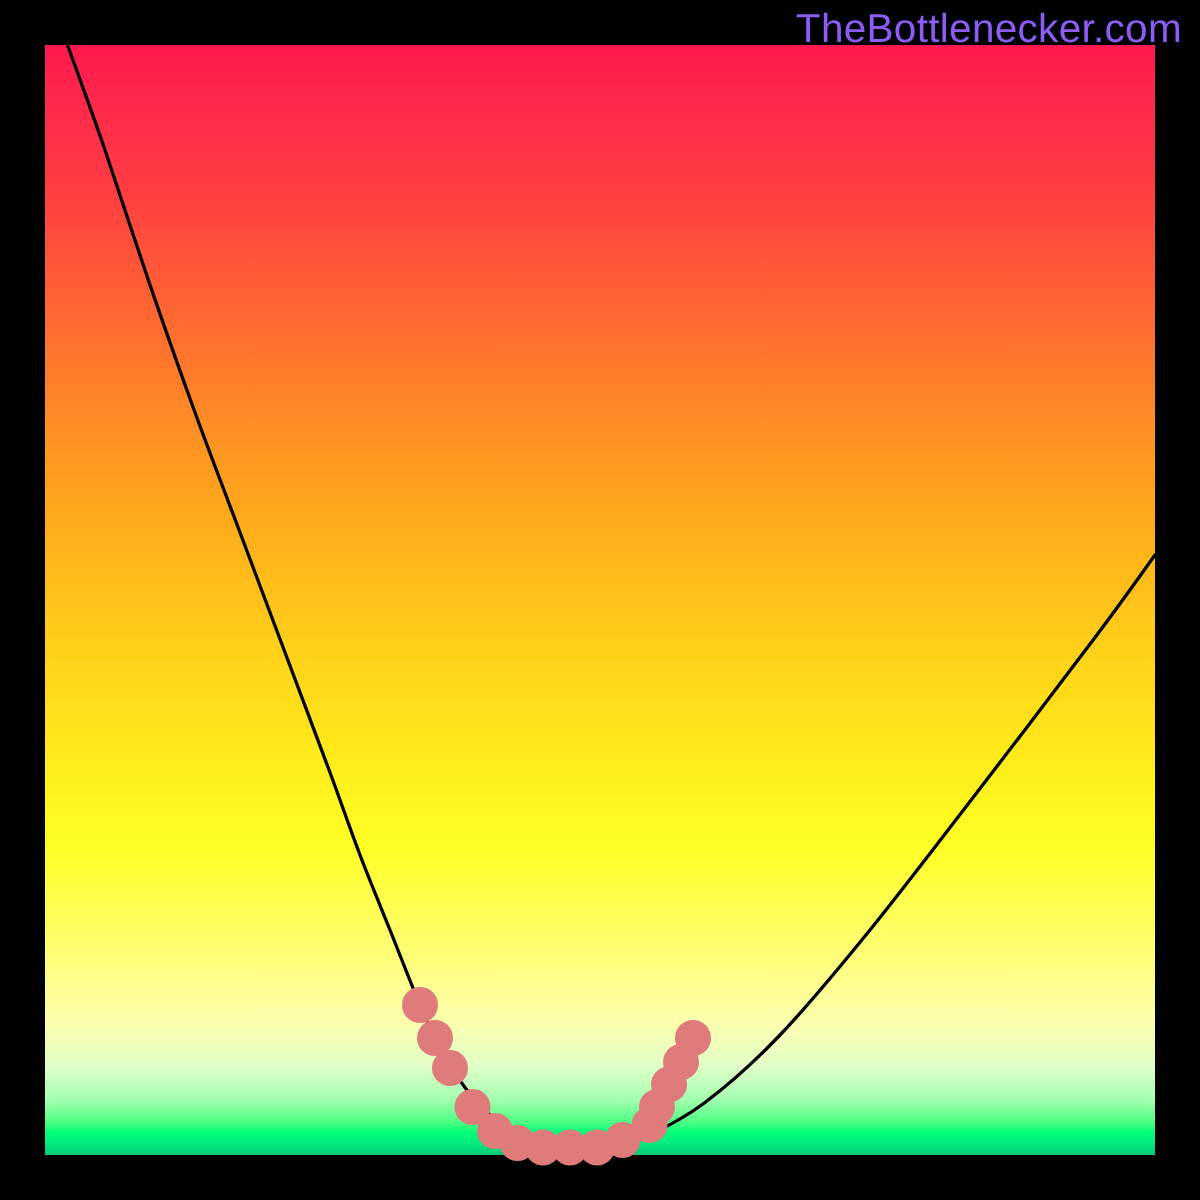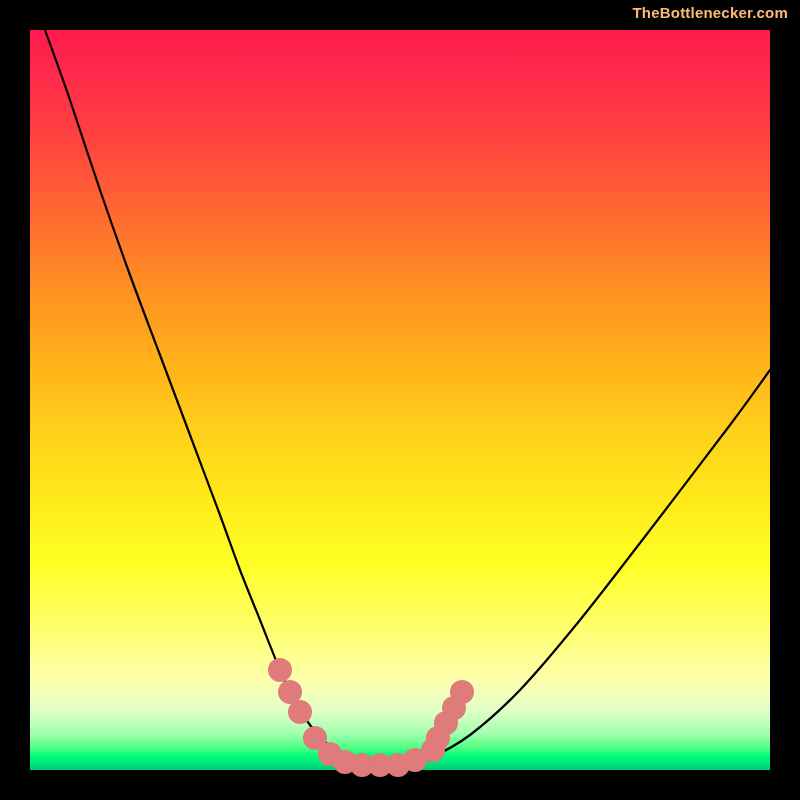--- a/index.html
+++ b/index.html
@@ -40,23 +40,23 @@
       #50ff84 97%,
       #00ff78 98%,
       #00e97e 99%,
       #00c976 100%
     );
   }
   .watermark {
     position: absolute;
     top: 4px;
     right: 12px;
-    color: #fdba74;
-    font-size: 15px;
-    font-weight: 700;
+    color: #8b5cf6;
+    font-size: 27px;
+    font-weight: 400;
     letter-spacing: 0.2px;
     user-select: none;
   }
   svg.curve {
     position: absolute;
     left: 0;
     top: 0;
     width: 740px;
     height: 740px;
     overflow: visible;

